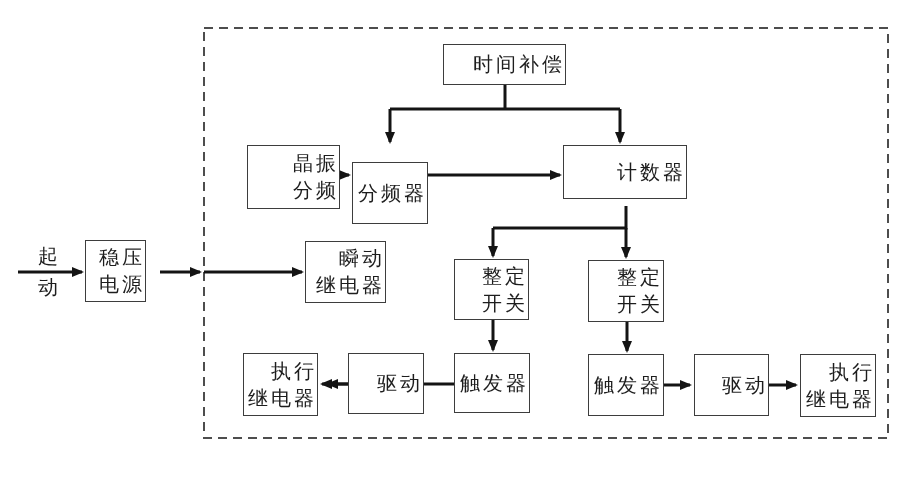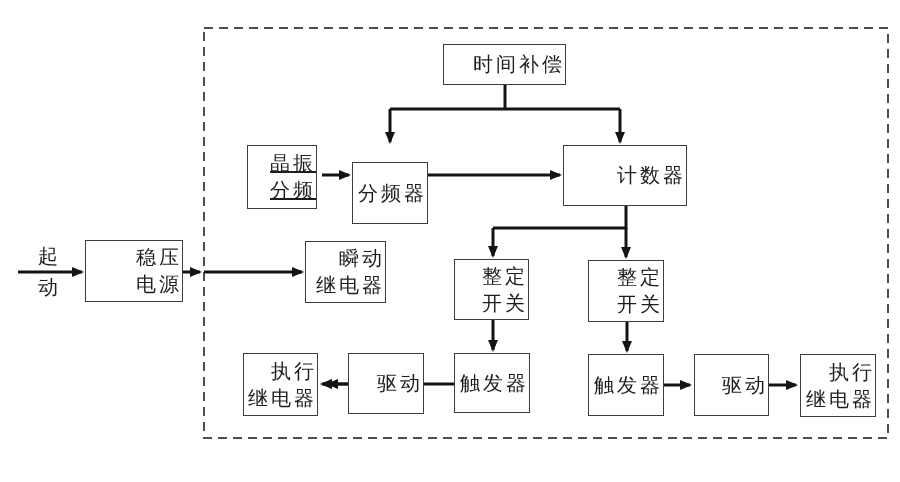--- a/index.html
+++ b/index.html
@@ -106,34 +106,34 @@
 
   <div class="free-label" id="start-label">
     <span style="display:block">起</span>
     <span style="display:block">动</span>
   </div>
 
   <div class="box" style="left:443px; top:44px; width:123px; height:41px;">
     <span>时间补偿</span>
   </div>
 
-  <div class="box" style="left:247px; top:145px; width:70px; height:64px;text-decoration:underline;">
+  <div class="box" style="left:247px; top:145px; width:93px; height:64px;">
     <span>晶振</span>
     <span>分频</span>
   </div>
 
   <div class="box" style="left:352px; top:162px; width:76px; height:62px;">
     <span>分频器</span>
   </div>
 
-  <div class="box" style="left:563px; top:145px; width:124px; height:61px;">
+  <div class="box" style="left:563px; top:145px; width:124px; height:54px;">
     <span>计数器</span>
   </div>
 
-  <div class="box" style="left:85px; top:240px; width:98px; height:62px;padding-left:20px;">
+  <div class="box" style="left:85px; top:240px; width:61px; height:62px;padding-left:20px;">
     <span>稳压</span>
     <span>电源</span>
   </div>
 
   <div class="box" style="left:305px; top:241px; width:81px; height:62px;">
     <span>瞬动</span>
     <span>继电器</span>
   </div>
 
   <div class="box" style="left:454px; top:259px; width:75px; height:61px;">

